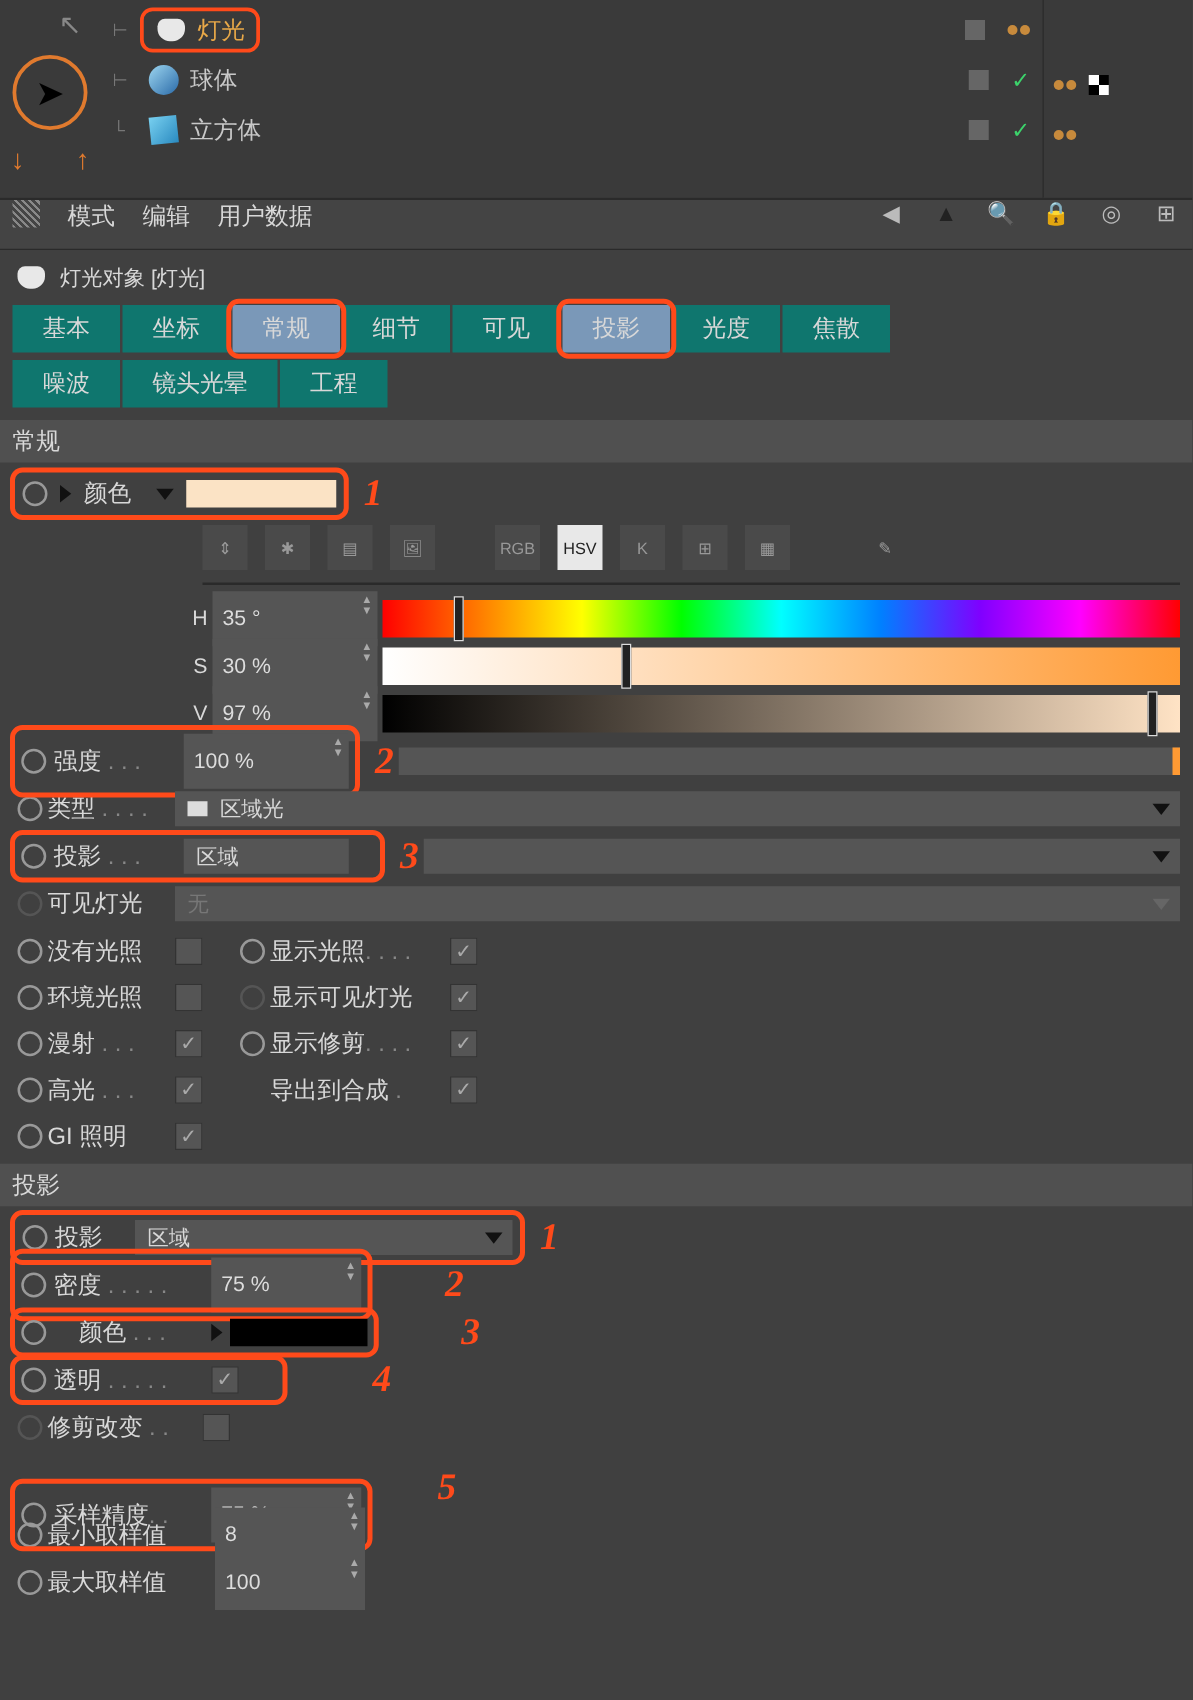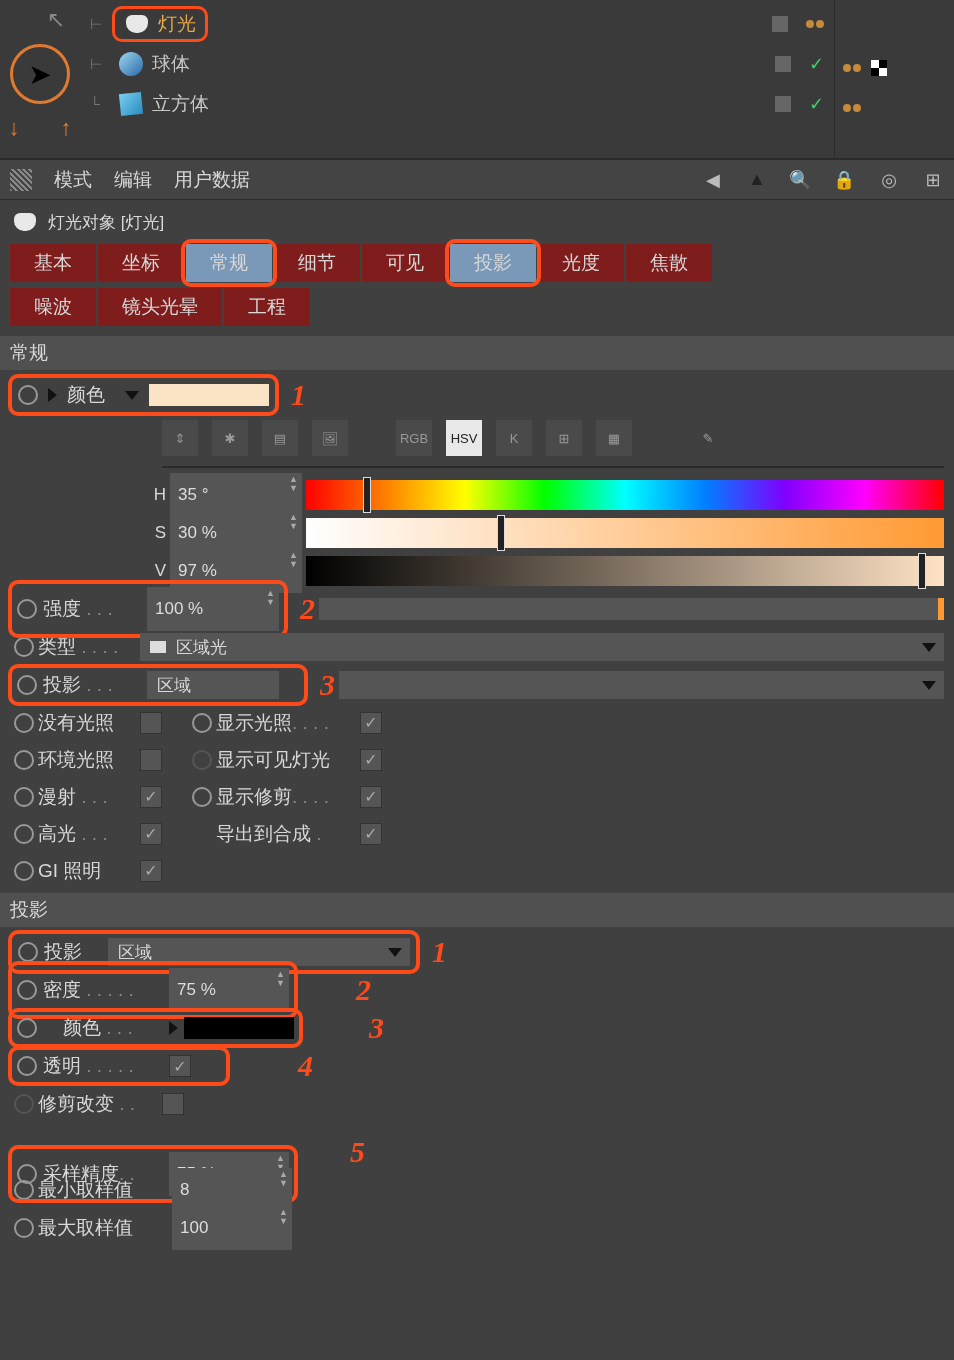--- a/index.html
+++ b/index.html
@@ -70,21 +70,21 @@
   .green-check{color:#3cd36b;font-size:18px;}
   .dot-pair{display:flex;gap:2px;}
   .dot-pair .d{width:8px;height:8px;border-radius:50%;background:#c78a3c;}
   .chk-small{width:16px;height:16px;background:#fff;}
 
   
   .mode-bar {
     height: 40px;
     background:#444;
     display:flex;
-    align-items:center;
+    align-items:flex-start;
     padding:0 10px;
     border-bottom:1px solid #2a2a2a;
     gap:22px;
   }
   .mode-hatch{width:22px;height:22px;background:repeating-linear-gradient(45deg,#888,#888 2px,#444 2px,#444 4px);}
   .mode-spacer{flex:1;}
   .mode-ico{width:22px;height:22px;color:#bbb;display:flex;align-items:center;justify-content:center;font-size:18px;}
 
   
   .title-row {
@@ -94,21 +94,21 @@
     gap:10px;
   }
   
   .tabs {
     display:flex;
     flex-wrap:wrap;
     gap:2px;
     padding: 0 10px 10px 10px;
   }
   .tab {
-    background:#7f1d1d;
+    background:#0f766e;
     padding: 6px 24px;
     font-size:19px;
     color:#d8d8d8;
     cursor:pointer;
   }
   .tab.active { background:#7a98b8; }
   .tab.hl { position:relative; }
   .tab.hl::after{content:"";position:absolute;inset:-5px -5px;border:4px solid #ff4a1a;border-radius:10px;}
 
   
@@ -373,20 +373,28 @@
       <span class="dropdown" style="flex:0 0 132px;">
           <span>区域</span>
         </span>
     </span>
     <span class="annot">3</span>
     <span class="dropdown" style="background:#555;">
         <span class="dd-arr triangle-d"></span>
       </span>
   </div>
 
+  <div class="prop-row disabled">
+    <span class="radio"></span>
+    <span class="prop-label">可见灯光</span>
+    <span class="dropdown" style="color:#777;">
+        <span>无</span>
+        <span class="dd-arr triangle-d" style="border-top-color:#666;"></span>
+      </span>
+  </div>
 
   <div class="two-col">
     <div class="col">
       <div class="prop-row">
           <span class="radio"></span>
           <span class="prop-label">没有光照</span>
           <span class="checkbox"></span>
         </div>
       <div class="prop-row">
           <span class="radio"></span>

